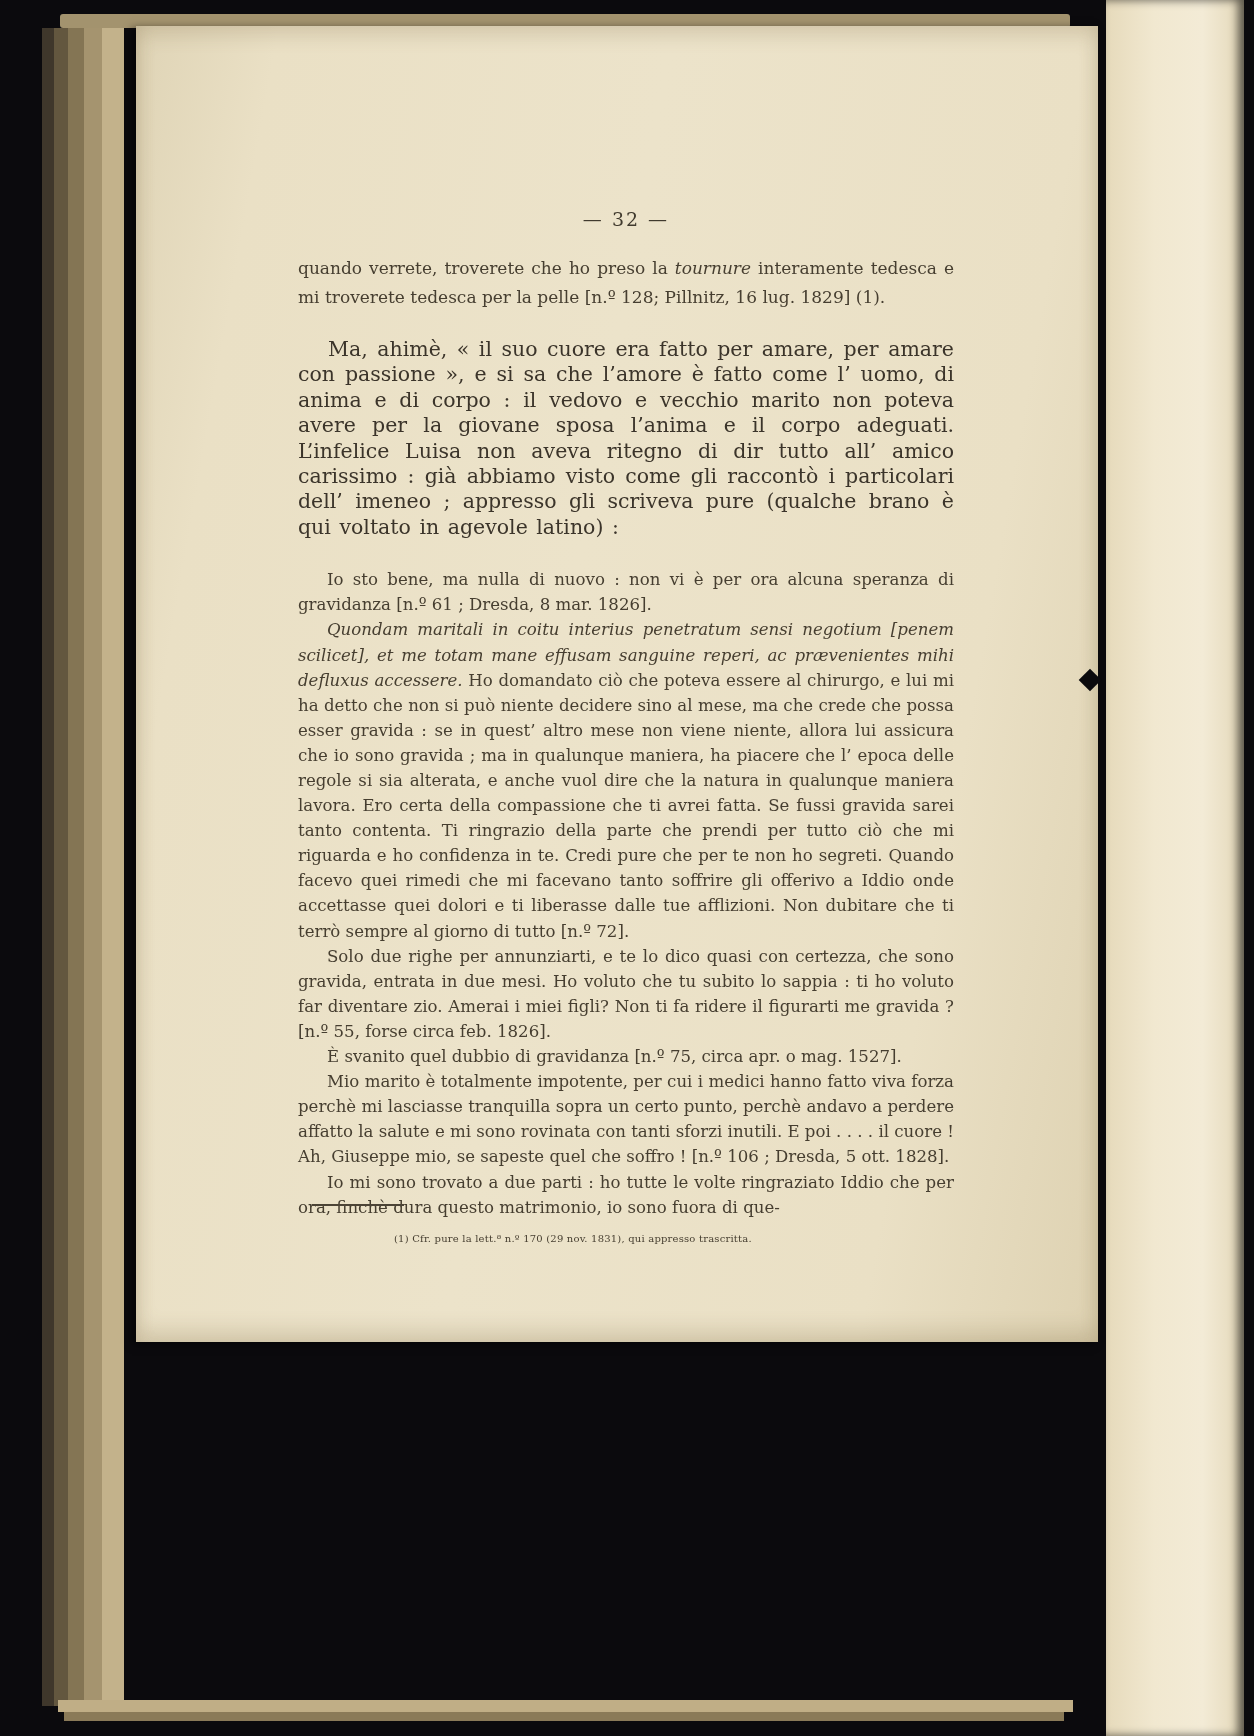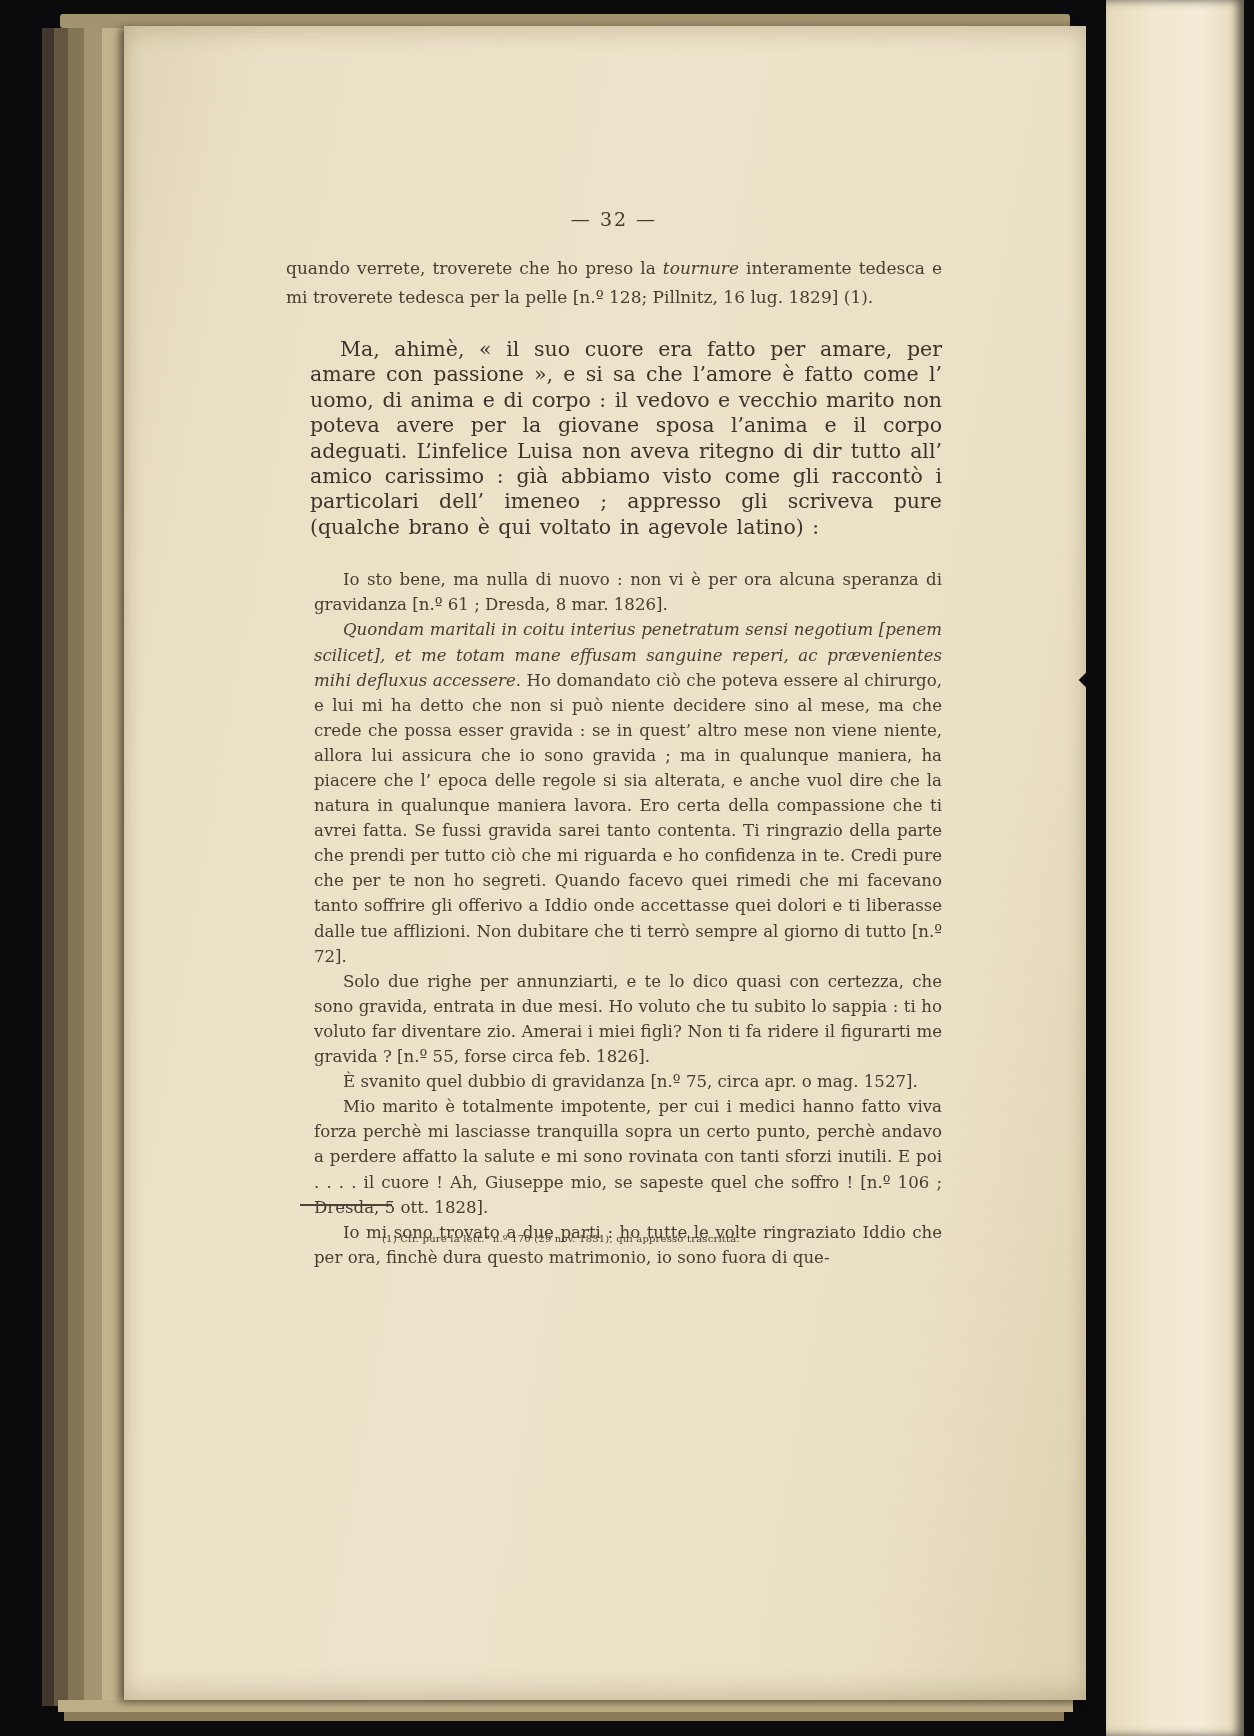--- a/index.html
+++ b/index.html
@@ -15,41 +15,41 @@
   .strip-2{left:12px;width:14px;background:#63573f;}
   .strip-3{left:26px;width:16px;background:#847554;}
   .strip-4{left:42px;width:18px;background:#a5946f;}
   .strip-5{left:60px;width:22px;background:#c3b28b;}
   
   .top-edge{position:absolute;left:60px;top:14px;width:1010px;height:14px;background:#a3936e;border-radius:3px;}
   .bottom-edge-1{position:absolute;left:58px;top:1700px;width:1015px;height:12px;background:#c0ae86;}
   .bottom-edge-2{position:absolute;left:64px;top:1712px;width:1000px;height:9px;background:#8a7a58;}
   
   .page{
-    position:absolute;left:124px;top:26px;width:962px;height:1674px;
+    position:absolute;left:136px;top:26px;width:962px;height:1316px;
     background:linear-gradient(100deg,#dfd4b6 0%,#eae0c5 12%,#ece3ca 45%,#eae0c5 80%,#ded2b2 100%);
     box-shadow:-4px 2px 8px rgba(0,0,0,0.55), inset 0 10px 18px rgba(120,100,60,0.18), inset 0 -12px 20px rgba(120,100,60,0.20);
   }
   
   .page-right{
     position:absolute;left:1106px;top:0;width:138px;height:1736px;
     background:linear-gradient(90deg,#e6dabb 0%,#f1e8d0 35%,#f3ebd6 70%,#e3d7b8 100%);
     box-shadow:-6px 0 10px rgba(0,0,0,0.6) inset;
   }
   .notch{position:absolute;left:1082px;top:672px;width:16px;height:16px;background:#0b0a0d;transform:rotate(45deg);}
   
   .content{position:absolute;left:162px;top:0;width:656px;color:#463e30;}
   .page-number{margin-top:182px;text-align:center;font-size:19px;letter-spacing:2px;color:#403a2e;}
   p{margin:0;}
   .p1{margin-top:24px;font-size:17px;line-height:29px;text-align:justify;}
   .p-main{
     margin-top:25px;font-size:20.5px;line-height:25.4px;text-align:justify;
-    text-indent:30px;color:#3b342a;word-spacing:2px;margin-left:24px;
+    text-indent:30px;color:#3b342a;word-spacing:2px;
   }
-  .quotes{margin-top:27px;margin-left:28px;}
+  .quotes{margin-top:27px;}
   .q{font-size:16.6px;line-height:25.1px;text-align:justify;text-indent:29px;}
   .it{font-style:italic;}
   
   .footnote-area{position:absolute;left:162px;top:1178px;width:656px;color:#463e30;}
   .footnote-rule{width:92px;margin-left:14px;border-top:2px solid #4c4436;}
   .footnote-text{margin:27px 0 0 96px;font-size:10px;letter-spacing:0.2px;}
 </style>
 </head>
 <body>
 

